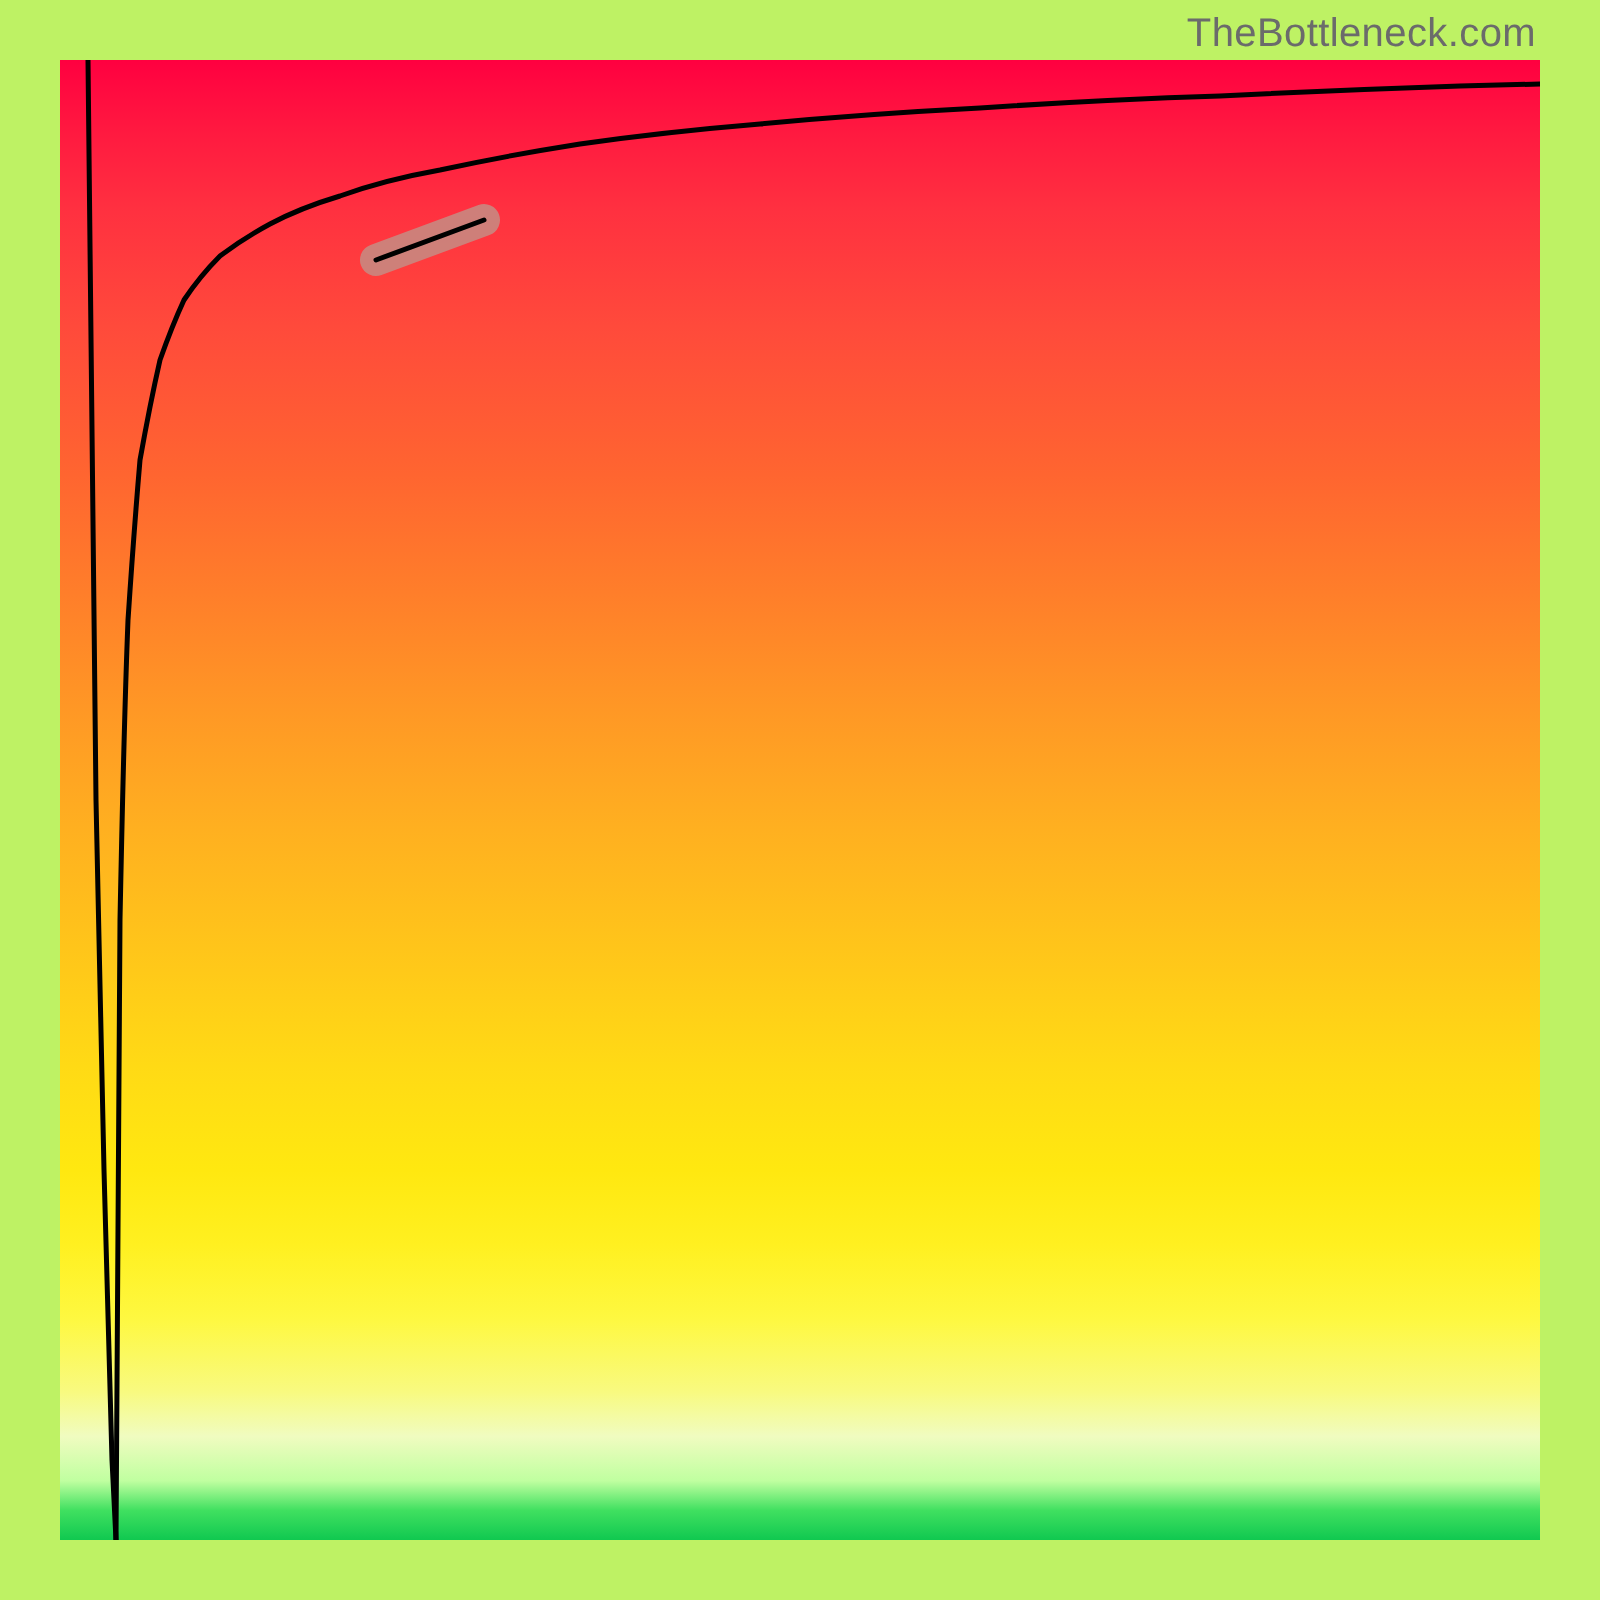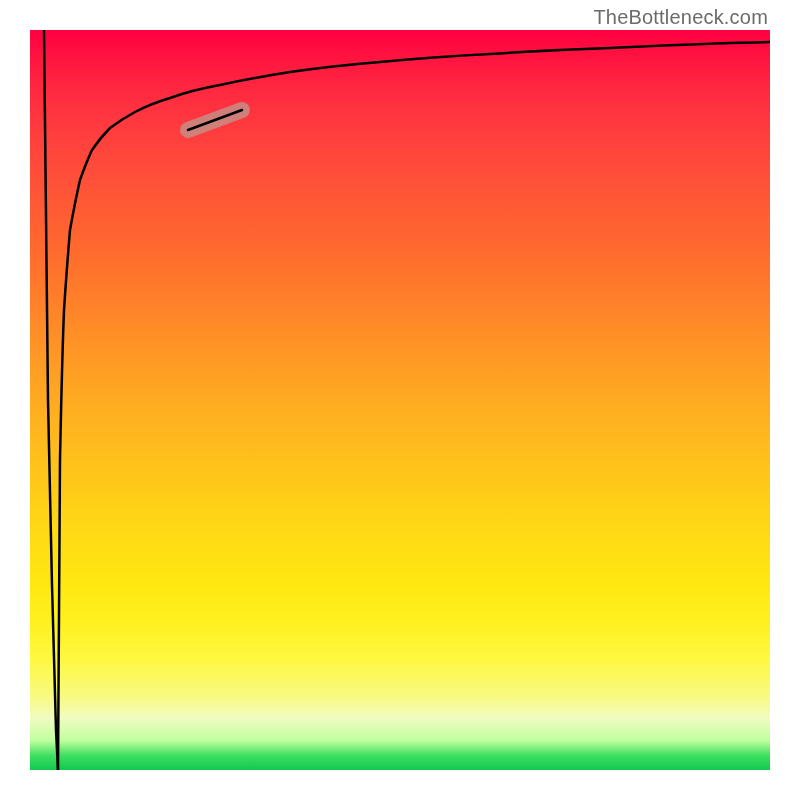--- a/index.html
+++ b/index.html
@@ -2,21 +2,21 @@
 <html><head>
   <meta charset="utf-8">
   <style>
     * { margin: 0; padding: 0; box-sizing: border-box; }
     html, body { width: 800px; height: 800px; overflow: hidden; background: #000; }
     
     .frame {
       width: 800px;
       height: 800px;
       position: relative;
-      background: #ffffff;
+      background: #bef264;
     }
     
     .plot-area {
       position: absolute;
       left: 30px;
       top: 30px;
       width: 740px;
       height: 740px;
     }
     

